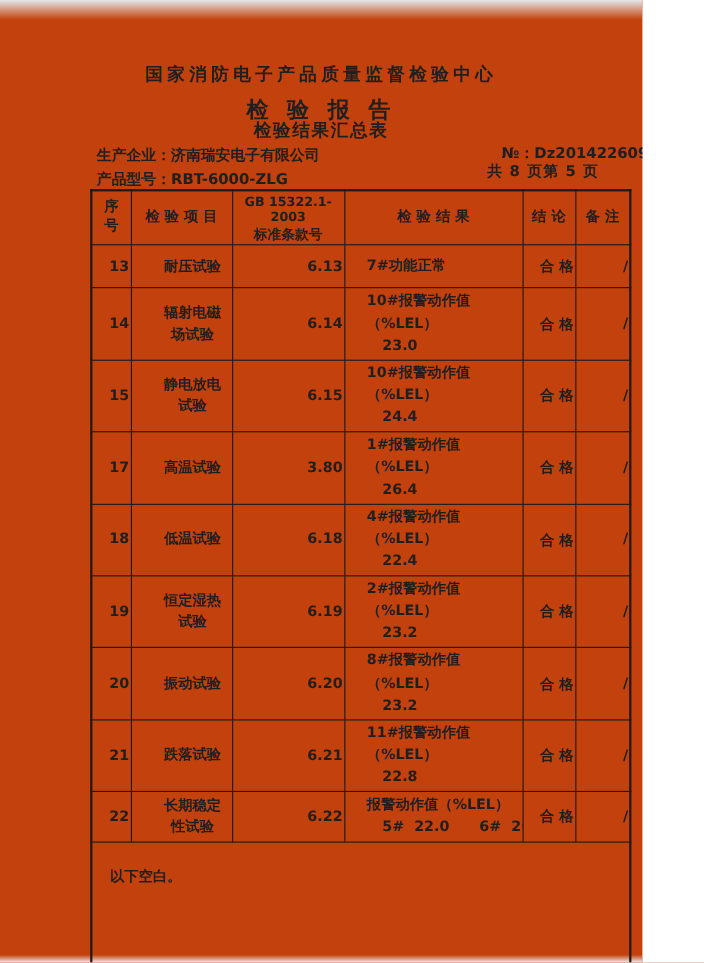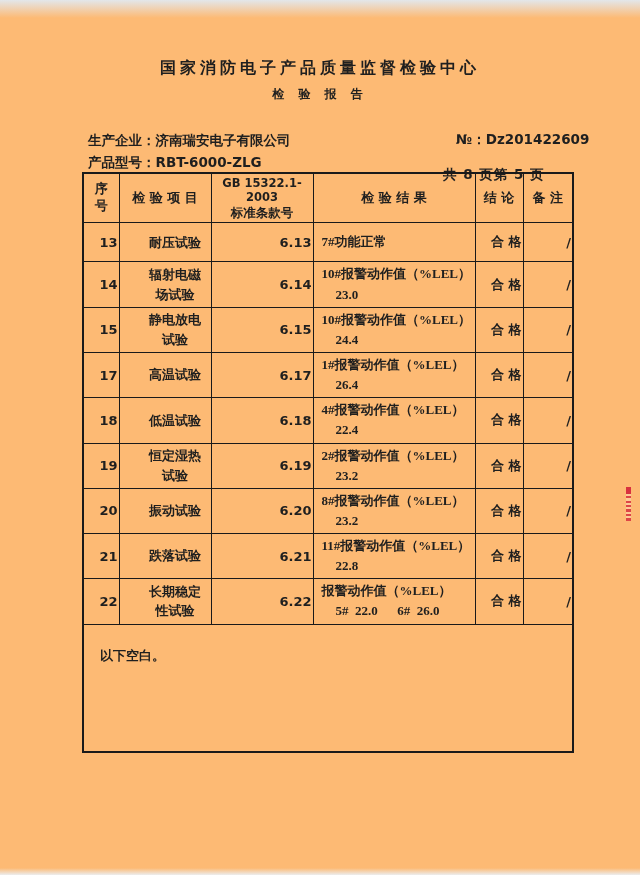--- a/index.html
+++ b/index.html
@@ -1,84 +1,85 @@
 <!DOCTYPE html>
 <html><head>
 <meta charset="utf-8">
 <style>
   html,body { margin:0; padding:0; background:#ffffff; }
   .page {
-    position:relative; width:640px; height:875px;
-    background:#fdba74; overflow:hidden;
+    position:relative; width:584px; height:875px;
+    background:#c2410c; overflow:hidden;
     font-family:"DejaVu Sans", sans-serif;
     color:#1f1f1f;
   }
   .scan-shadow-top {
     position:absolute; top:0; left:0; right:0; height:18px;
     background:linear-gradient(180deg, #e3e7ea 0%, rgba(252,252,251,0) 100%);
   }
   .scan-shadow-bottom {
     position:absolute; bottom:0; left:0; right:0; height:7px;
     background:linear-gradient(0deg, #ecedee 0%, rgba(252,252,251,0) 100%);
   }
   .title-center-name {
     position:absolute; top:58px; left:0; width:100%;
     text-align:center; font-size:16px; font-weight:bold; letter-spacing:4px;
   }
   .title-report {
     position:absolute; top:86px; left:0; width:100%;
-    text-align:center; font-size:12px; font-weight:bold; letter-spacing:5px;
+    text-align:center; font-size:20px; font-weight:bold; letter-spacing:5px;
   }
   .title-summary {
     position:absolute; top:109px; left:0; width:100%;
     text-align:center; font-size:16px; font-weight:bold; letter-spacing:1.5px;
   }
   .info-line { position:absolute; font-size:13.5px; font-weight:bold; white-space:nowrap; }
   .info-manufacturer { top:132px; left:88px; }
   .info-report-no    { top:131px; left:438px;margin-left:18px; }
   .info-model        { top:154px; left:88px; }
-  .info-pagination   { top:166px; left:443px; letter-spacing:1px; }
+  .info-pagination   { top:147px; left:443px; letter-spacing:1px; }
 
   table.results {
     position:absolute; left:82px; top:172px; width:490px;
     border-collapse:collapse; table-layout:fixed;
     border:2.5px solid #1a1a1a;
   }
   .results th, .results td {
     border:1.5px solid #1a1a1a;
     font-weight:bold; color:#1f1f1f;
     overflow:hidden;
   }
   .results th { font-size:13px; padding:2px 0; line-height:1.25; }
   .h-no-wrap { display:inline-block; width:1.1em; word-break:break-all; line-height:1.3; }
   .h-clause-l1 { font-size:11.5px; letter-spacing:0; }
   .h-clause-l2 { font-size:12.5px; }
   .results td { font-size:13px; }
   .c-no, .c-clause, .c-concl, .c-remark { text-align:right; }
   .c-item { padding:2px 4px 2px 24px; line-height:1.5;text-align:center; }
-  .c-result { padding:2px 2px 2px 8px; font-size:12.5px; line-height:1.55; vertical-align:middle;font-family:Liberation Serif, serif; }
+  .c-result { padding:2px 2px 2px 20px; font-size:12.5px; line-height:1.55; vertical-align:middle; }
   .c-result .r2 { padding-left:14px; white-space:pre; }
   .c-result.dash { text-align:center; padding-left:0; font-size:14px; }
   .c-blank { vertical-align:top; text-align:left; padding:22px 0 0 16px; font-size:13px; }
   .red-stamp-edge-mark {
     position:absolute; left:626px; top:487px; width:5px; height:34px;
     background:
       linear-gradient(#d8323f,#d8323f) 0 0/5px 7px no-repeat,
       repeating-linear-gradient(180deg, rgba(216,50,63,0.85) 0 2px, rgba(252,252,251,0.25) 2px 4.5px);
   }
 </style>
 </head>
 <body>
 
 <div class="page">
   <div class="scan-shadow-top"></div>
   <div class="scan-shadow-bottom"></div>
 
   <div class="title-center-name">国家消防电子产品质量监督检验中心</div>
   <div class="title-report">检 验 报 告</div>
+  <div class="title-summary">检验结果汇总表</div>
 
   <div class="info-line info-manufacturer">
     <span>生产企业：</span><span>济南瑞安电子有限公司</span>
   </div>
   <div class="info-line info-report-no">
     <span>№：</span><span>Dz201422609</span>
   </div>
   <div class="info-line info-model">
     <span>产品型号：</span><span>RBT-6000-ZLG</span>
   </div>
@@ -136,21 +137,21 @@
         <td class="c-result">
           <div class="r1">10#报警动作值（%LEL）</div>
           <div class="r2">24.4</div>
         </td>
         <td class="c-concl">合 格</td>
         <td class="c-remark">/</td>
       </tr>
       <tr style="height:40px">
         <td class="c-no">17</td>
         <td class="c-item">高温试验</td>
-        <td class="c-clause">6.17</td>
+        <td class="c-clause">3.80</td>
         <td class="c-result">
           <div class="r1">1#报警动作值（%LEL）</div>
           <div class="r2">26.4</div>
         </td>
         <td class="c-concl">合 格</td>
         <td class="c-remark">/</td>
       </tr>
       <tr style="height:42px">
         <td class="c-no">18</td>
         <td class="c-item">低温试验</td>

